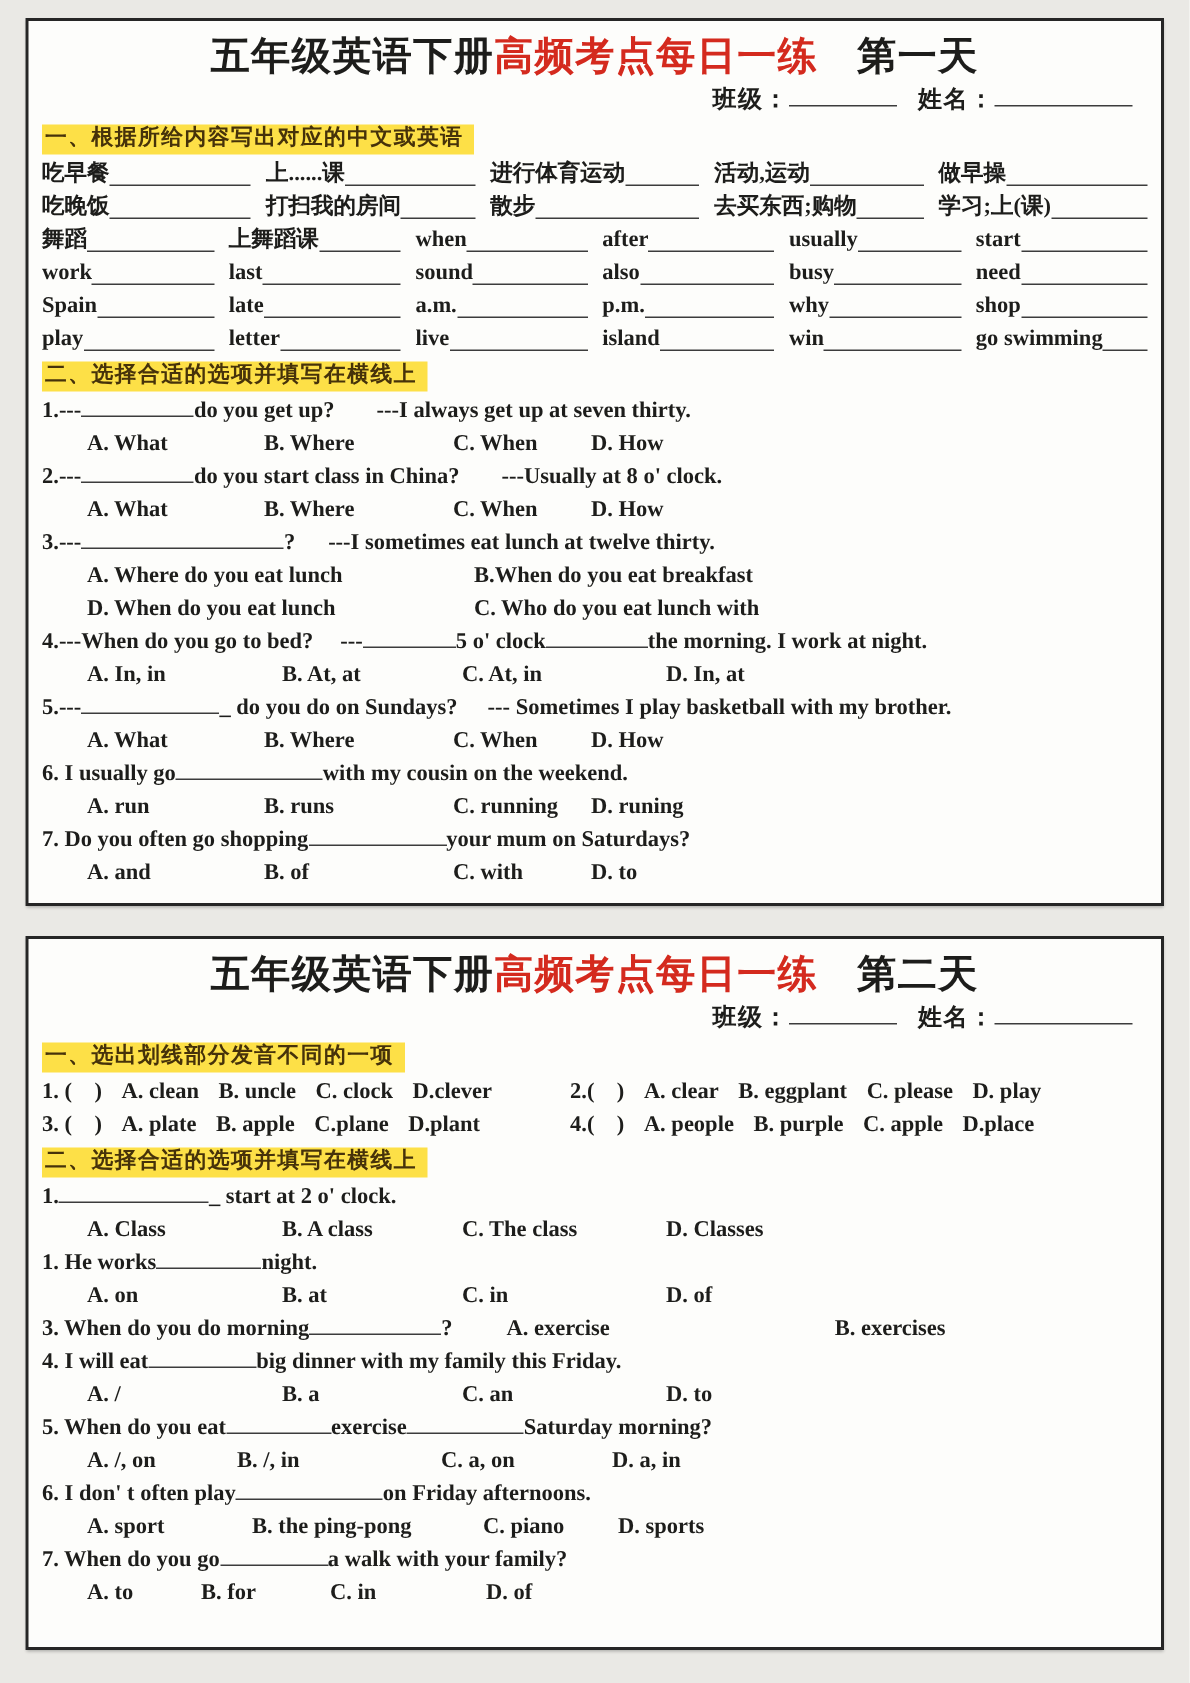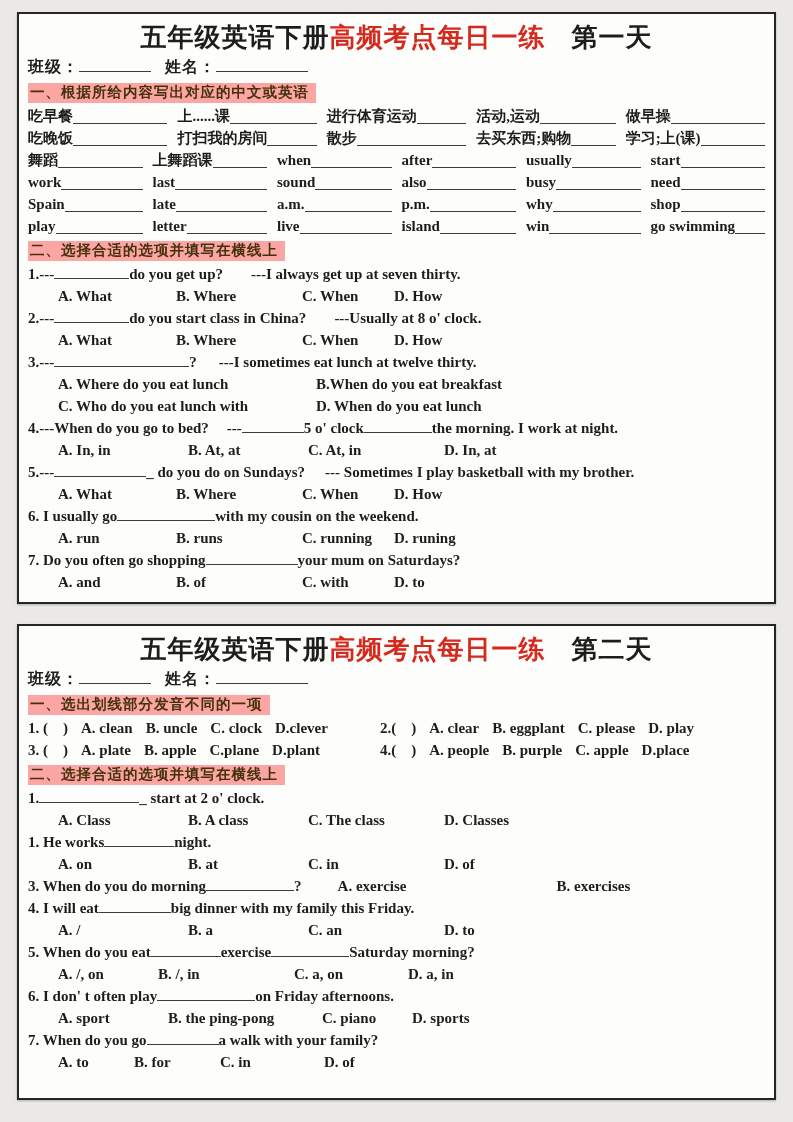--- a/index.html
+++ b/index.html
@@ -27,38 +27,38 @@
     text-align:center;
     font-size:26px;font-weight:700;
     line-height:32px;
     letter-spacing:1px;
     white-space:nowrap;
   }
   .title .red{color:#d42a1e;}
   .title .day{margin-left:26px;}
 
   .idline{
-    text-align:left;
+    text-align:right;
     font-size:16px;font-weight:700;
     line-height:24px;
     padding-right:10px;
     margin-top:1px;
   }
   .idline .lbl{letter-spacing:1px;}
   .bl{display:inline-block;border-bottom:1.5px solid #3c3c3c;height:13px;vertical-align:baseline;}
   .w72{width:72px;margin-right:14px;}
   .w92{width:92px;}
 
   .sec{
     margin:3px 0 2px 0;
     line-height:19px;
   }
   .sec .hl{
     display:inline-block;
-    background:#fca5a5;
+    background:#fde047;
     color:#46320a;
     font-size:14.5px;font-weight:700;
     padding:0 7px 1px 2px;
     letter-spacing:1px;
   }
 
   .vrow{
     display:flex;
     gap:10px;
     font-size:15px;font-weight:700;
@@ -278,22 +278,22 @@
             <span>B. Where</span>
             <span>C. When</span>
             <span>D. How</span>
           </div>
         </div>
         <div class="q">
           <div class="qstem"><span>3.---</span><span class="bl" style="width: 135px;"></span><span>?</span><span class="gap" style="width: 22px;"></span><span>---I sometimes eat lunch at twelve thirty.</span></div>
           <div class="opts opt-c2">
             <span>A. Where do you eat lunch</span>
             <span>B.When do you eat breakfast</span>
+            <span>D. When do you eat lunch</span>
             <span>C. Who do you eat lunch with</span>
-            <span>D. When do you eat lunch</span>
           </div>
         </div>
         <div class="q">
           <div class="qstem"><span>4.---When do you go to bed?</span><span class="gap" style="width: 18px;"></span><span>---</span><span class="bl" style="width: 62px;"></span><span>5 o' clock</span><span class="bl" style="width: 68px;"></span><span>the morning. I work at night.</span></div>
           <div class="opts opt-c4w">
             <span>A. In, in</span>
             <span>B. At, at</span>
             <span>C. At, in</span>
             <span>D. In, at</span>
           </div>

